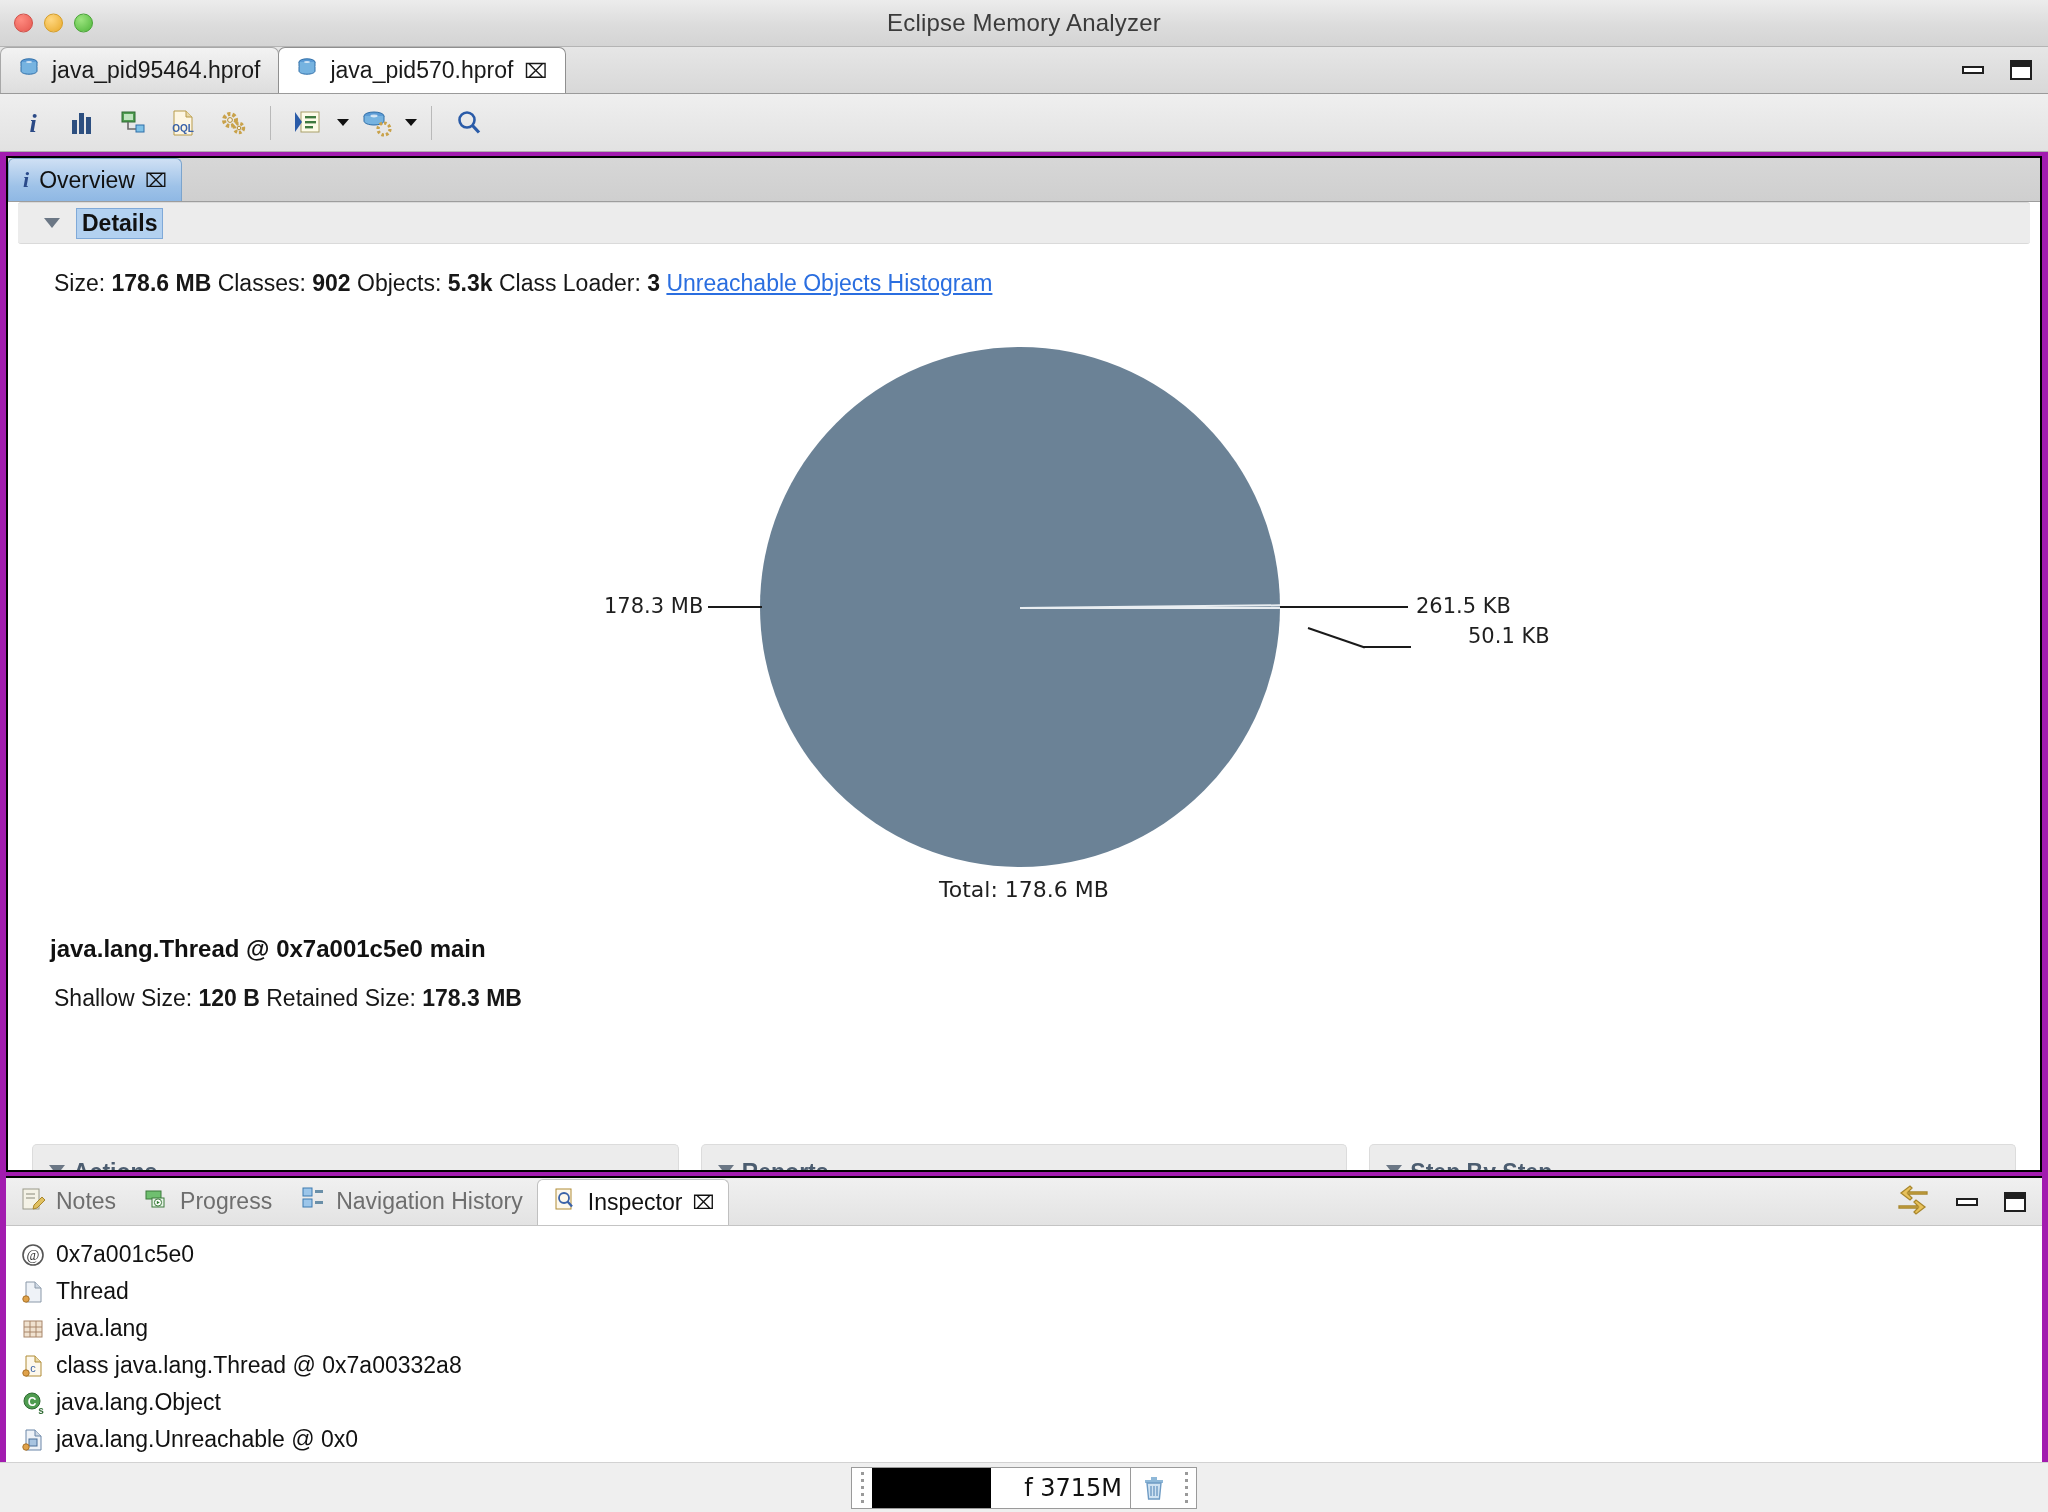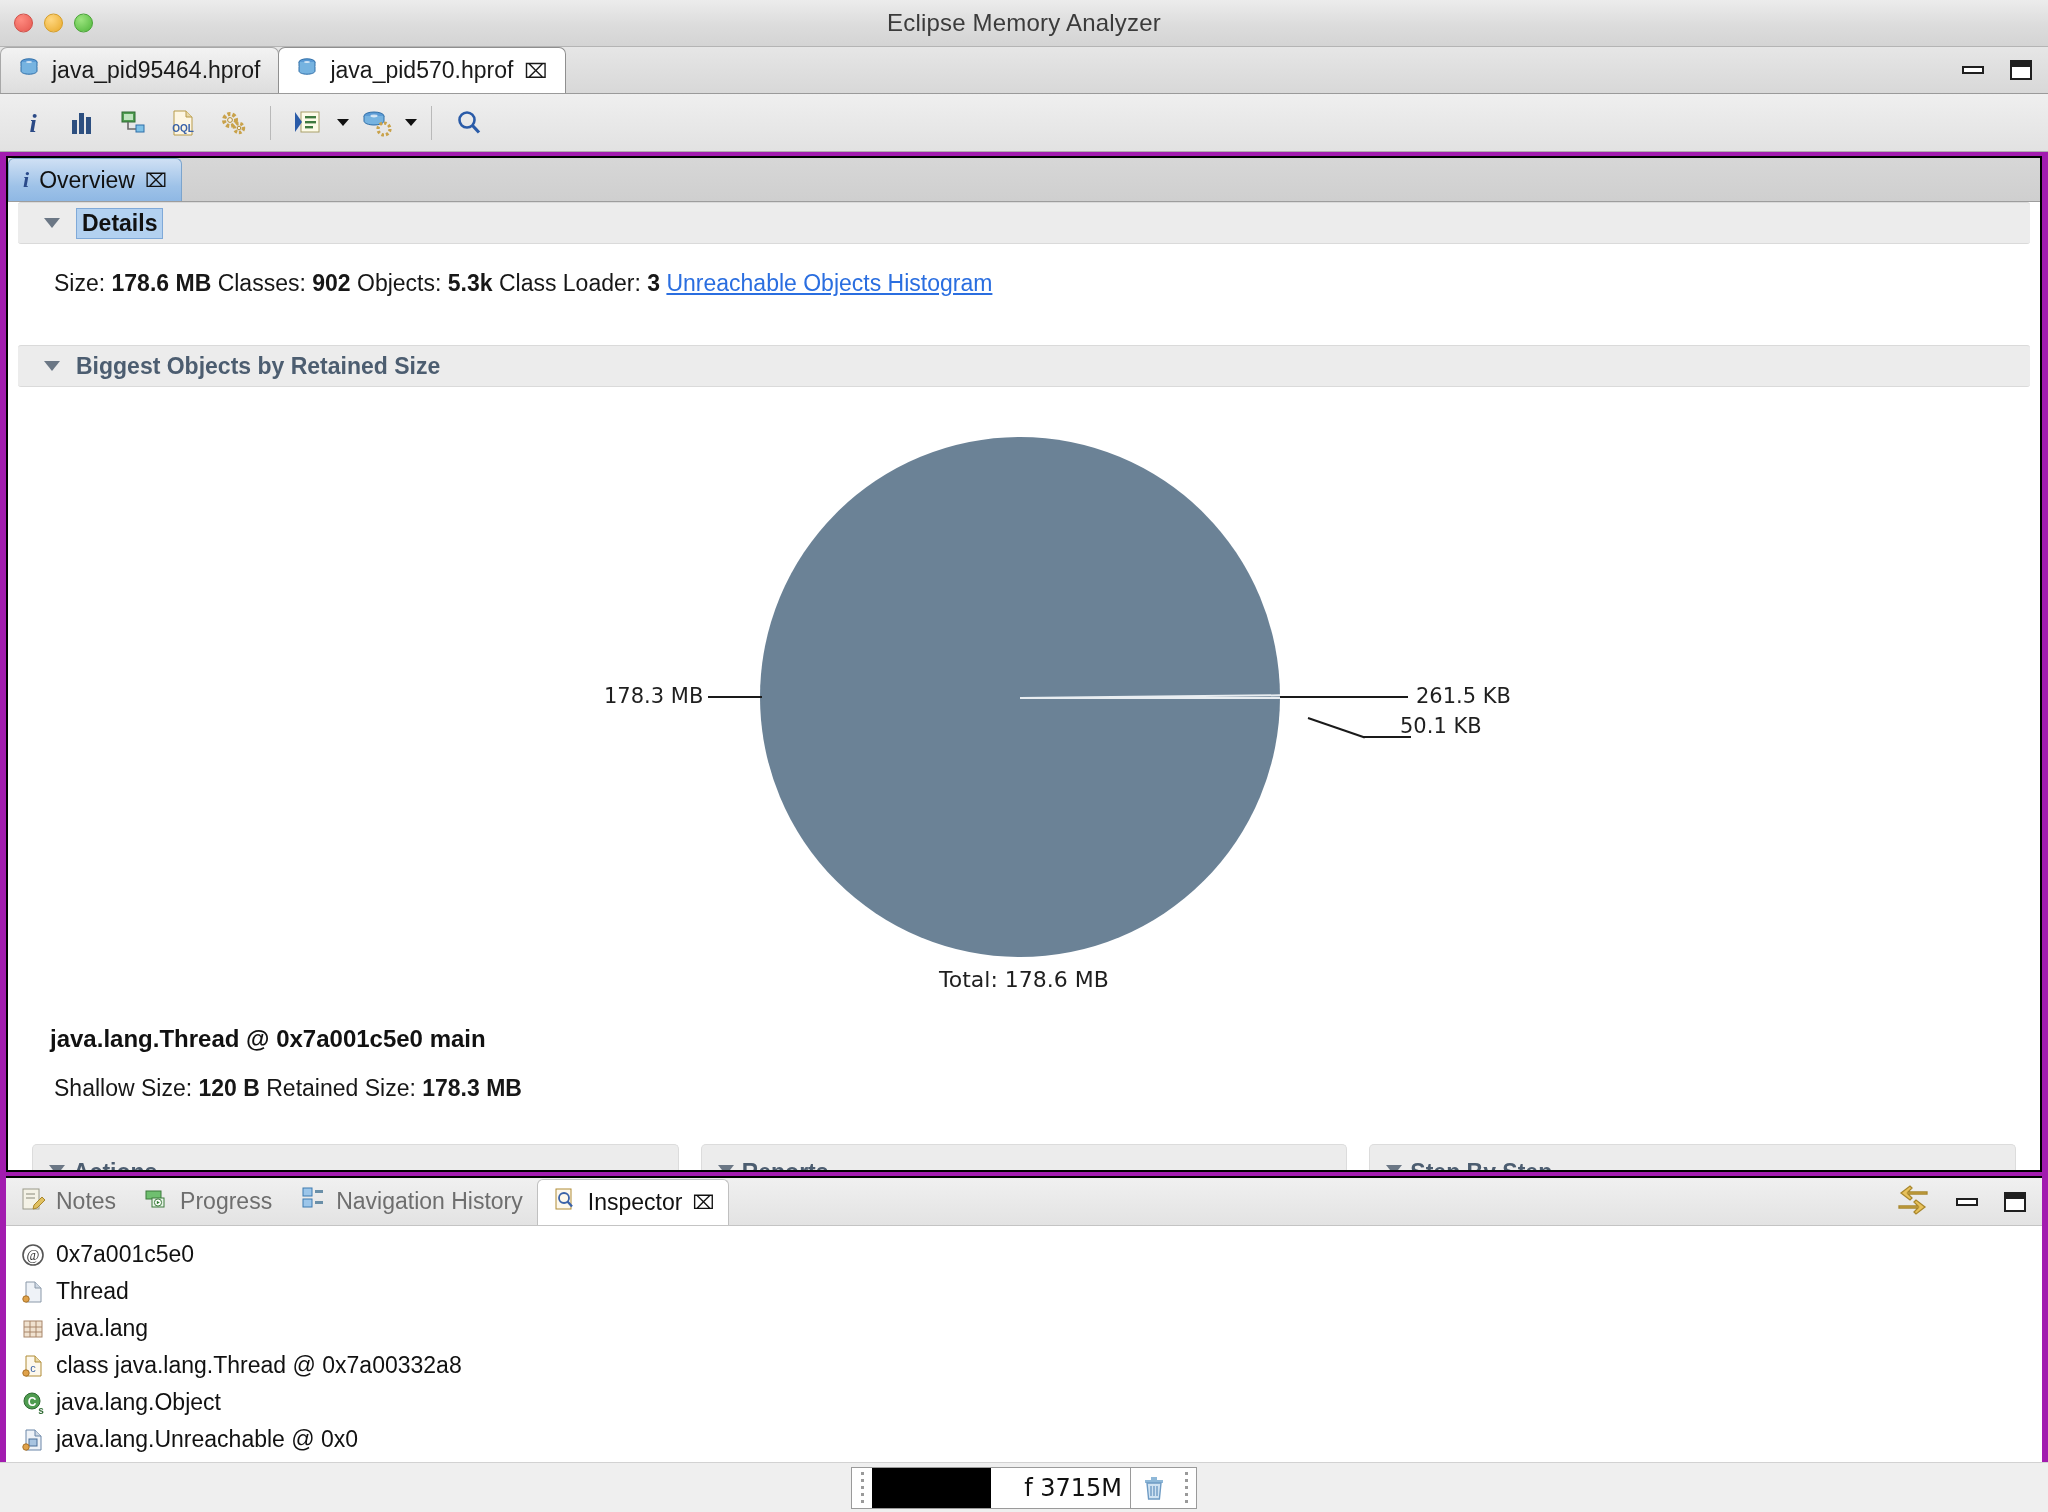--- a/index.html
+++ b/index.html
@@ -415,41 +415,37 @@
         <b>178.6 MB</b>
         <span>Classes:</span>
         <b>902</b>
         <span>Objects:</span>
         <b>5.3k</b>
         <span>Class Loader:</span>
         <b>3</b>
         <span class="link">Unreachable Objects Histogram</span>
       </div>
 
-      <div class="section-head" style="margin-top:48px">
-        <span class="tri"></span>
-        <span class="sec-title">Biggest Objects by Retained Size</span>
-      </div>
 
       <div class="chart-wrap">
         <div class="pie">
           <div class="slice-sep" style="transform: rotate(0deg);"></div>
           <div class="slice-sep" style="transform: rotate(-0.6deg);"></div>
         </div>
 
         <div class="leader" style="left:700px; top:299px; width:54px;"></div>
         <div class="pie-label" style="left:596px; top:287px;">178.3 MB</div>
 
         <div class="leader" style="left:1272px; top:299px; width:28px;"></div>
         <div class="leader" style="left:1300px; top:299px; width:100px;"></div>
         <div class="pie-label" style="left:1408px; top:287px;">261.5 KB</div>
 
         <div class="leader" style="left:1300px; top:320px; width:60px; transform:rotate(19deg); transform-origin:0 50%;"></div>
         <div class="leader" style="left:1355px; top:339px; width:48px;"></div>
-        <div class="pie-label" style="left:1392px; top:317px;">50.1 KB</div>
+        <div class="pie-label" style="left:1460px; top:317px;">50.1 KB</div>
 
         <div class="total-label">Total: 178.6 MB</div>
       </div>
 
       <div class="obj-title">java.lang.Thread @ 0x7a001c5e0 main</div>
       <div class="obj-sizes">
         <span>Shallow Size:</span>
         <b>120 B</b>
         <span>Retained Size:</span>
         <b>178.3 MB</b>

